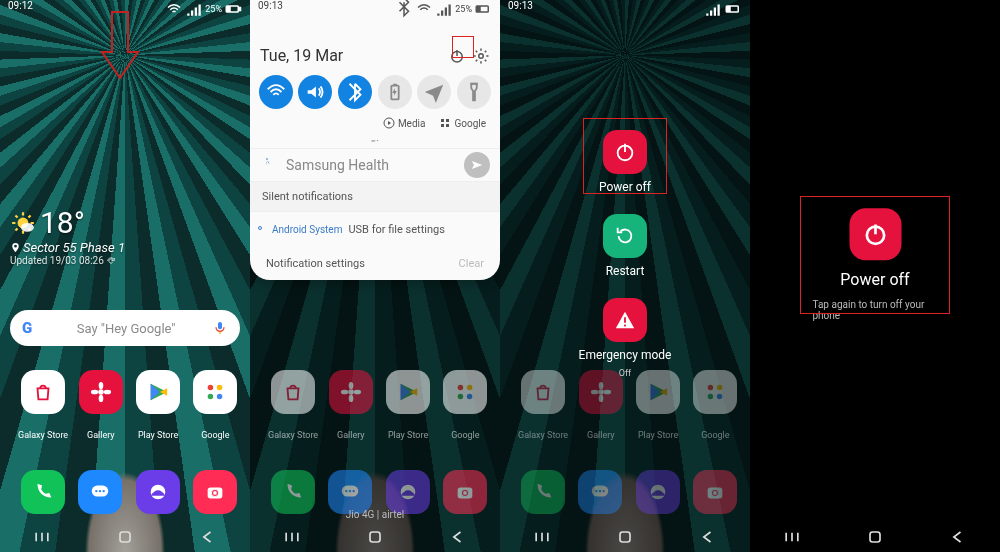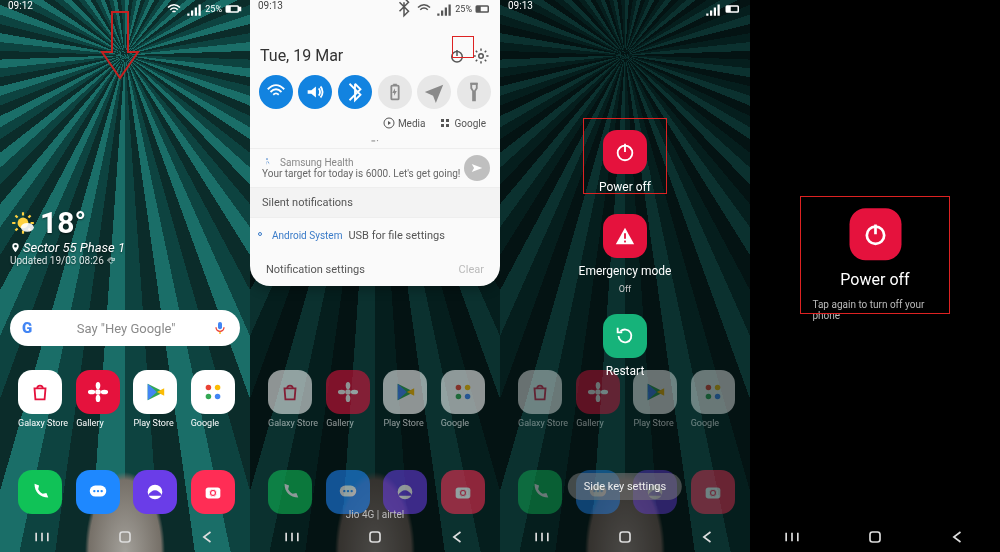--- a/index.html
+++ b/index.html
@@ -34,39 +34,39 @@
 
   
   .arrow-annot {
     position:absolute; top:10px; left:100px; z-index:6;
     stroke:#c62121; fill:none; stroke-width:2;
   }
   .weather {
     position:absolute; left:10px; top:205px; color:#fff; z-index:3;
     text-shadow:0 1px 2px rgba(0,0,0,.5);
   }
-  .weather .temp { font-size:30px; font-weight:700; display:flex; align-items:center; gap:4px;}
+  .weather .temp { font-size:30px; font-weight:400; display:flex; align-items:center; gap:4px;}
   .weather .loc { font-size:13px; display:flex; align-items:center; gap:2px;font-style:italic;}
   .weather .upd { font-size:10px; opacity:.85; display:flex; align-items:center; gap:2px;}
   .searchbar {
     position:absolute; left:10px; right:10px; top:310px; height:36px;
     background:#fff; border-radius:18px; display:flex; align-items:center;
     padding:0 12px; font-size:13px; color:#8a8a8a; z-index:3;
   }
   .searchbar .g { font-weight:bold; font-size:15px; margin-right:8px; }
   .searchbar .g b:nth-child(1){color:#4285F4}.searchbar .g b:nth-child(2){color:#EA4335}
   .searchbar .g b:nth-child(3){color:#FBBC05}.searchbar .g b:nth-child(4){color:#4285F4}
   .searchbar .g b:nth-child(5){color:#34A853}.searchbar .g b:nth-child(6){color:#EA4335}
   .approw, .dockrow {
     position:absolute; left:0; right:0; display:flex; justify-content:space-around;
     padding:0 10px; z-index:3;
   }
   .approw { top:370px; }
   .dockrow { bottom:38px; }
-  .app { display:flex; flex-direction:column; align-items:flex-start; gap:4px; width:54px;margin-left:8px;}
+  .app { display:flex; flex-direction:column; align-items:center; gap:16px; width:54px;margin-left:8px;}
   .app .ic {
     width:44px; height:44px; border-radius:14px; display:flex; align-items:center; justify-content:center;
     font-size:20px; color:#fff;
   }
   .app .lbl { font-size:9px; color:#fff; text-align:center; white-space:nowrap;}
   .navbar {
     position:absolute; bottom:0; left:0; right:0; height:30px;
     display:flex; justify-content:space-around; align-items:center; z-index:4;
   }
   .navbar.light svg { stroke:#ddd; }
@@ -81,21 +81,21 @@
   .panel .hdr .icons { display:flex; gap:6px; align-items:center;}
   .power-annot { position:absolute; border:1.5px solid #d22; width:22px; height:22px; top:36px; right:26px; z-index:5;}
   .qs { display:flex; justify-content:space-around; padding:4px 6px 4px;}
   .qs .q { width:34px; height:34px; border-radius:50%; display:flex; align-items:center; justify-content:center;}
   .qs .on { background:#1283e0; color:#fff;}
   .qs .off { background:#e7e7e7; color:#8a8a8a;}
   .mediabar { display:flex; justify-content:flex-end; gap:14px; padding:4px 14px 8px; font-size:10px; color:#555;}
   .mediabar span{ display:flex; align-items:center; gap:3px;}
   .slider-dot { text-align:center; font-size:6px; color:#888; padding-bottom:4px;}
   .notif { border-top:1px solid #eee; padding:8px 12px; font-size:11px; position:relative;}
-  .notif .src { font-size:10px; color:#888; display:flex; align-items:flex-start; gap:8px;}
+  .notif .src { font-size:14px; color:#888; display:flex; align-items:flex-start; gap:14px;}
   .notif .ttl { font-size:13px; color:#222; margin-top:2px;}
   .notif .msg { font-size:10px; color:#666;}
   .notif .act { position:absolute; right:10px; top:50%; transform:translateY(-50%);
     width:26px;height:26px;border-radius:50%;background:#bfbfbf;color:#fff;
     display:flex;align-items:center;justify-content:center;}
   .silent-hdr { border-top:1px solid #eee; padding:8px 12px; font-size:11px; color:#555; background:#f3f3f3;}
   .notif-row { border-top:1px solid #eee; padding:10px 4px; font-size:11px; color:#555; display:flex; gap:6px; align-items:center;}
   .notif-row .src2 { color:#3a7bc8; font-size:10px;}
   .panel-foot { display:flex; justify-content:space-between; padding:10px 16px; font-size:11px; color:#555;}
   .panel-foot .clear{ color:#bbb;}
@@ -468,21 +468,20 @@
     <div class="slider-dot">━ •</div>
 
     <div class="notif">
       <div class="src">
         <svg width="10" height="10" viewBox="0 0 24 24" fill="#3a7bc8">
             <circle cx="12" cy="5" r="2"></circle>
             <path d="M10 9l-3 8m5-8l4 3 2 6m-6-9v5l-2 6"></path>
           </svg>
         <span>Samsung Health</span>
       </div>
-      <div class="msg">Your target for today is 6000. Let's get going!</div>
       <div class="act">
         <svg width="14" height="14" viewBox="0 0 24 24" fill="#fff">
             <path d="M3 19l18-7-18-7 4 7z"></path>
           </svg>
       </div>
     </div>
 
     <div class="silent-hdr">Silent notifications</div>
     <div id="s2-silent">
         <div class="notif-row">
@@ -622,42 +621,41 @@
       <div class="opt">
         <div class="ic" style="background:#e5123d">
           <svg width="22" height="22" viewBox="0 0 24 24">
             <circle cx="12" cy="13" r="8" stroke="#fff" fill="none" stroke-width="2"></circle>
             <path d="M12 3v9" stroke="#fff" fill="none" stroke-width="2"></path>
           </svg>
         </div>
         <div class="lbl">Power off</div>
       </div>
       <div class="opt">
+        <div class="ic" style="background:#16b37a">
+          <svg width="22" height="22" viewBox="0 0 24 24">
+            <path d="M5 12a7 7 0 1 0 2-5" stroke="#fff" fill="none" stroke-width="2"></path>
+            <path d="M4 3v5h5" stroke="#fff" fill="none" stroke-width="2"></path>
+          </svg>
+        </div>
+        <div class="lbl">Restart</div>
+      </div>
+      <div class="opt">
         <div class="ic" style="background:#e5123d">
           <svg width="22" height="22" viewBox="0 0 24 24">
             <path d="M12 3l10 18H2z" fill="#fff"></path>
             <rect x="11" y="9" width="2" height="6" fill="#e5123d"></rect>
             <rect x="11" y="17" width="2" height="2" fill="#e5123d"></rect>
           </svg>
         </div>
         <div class="lbl">Emergency mode</div>
         <div class="sub">Off</div>
       </div>
-      <div class="opt">
-        <div class="ic" style="background:#16b37a">
-          <svg width="22" height="22" viewBox="0 0 24 24">
-            <path d="M5 12a7 7 0 1 0 2-5" stroke="#fff" fill="none" stroke-width="2"></path>
-            <path d="M4 3v5h5" stroke="#fff" fill="none" stroke-width="2"></path>
-          </svg>
-        </div>
-        <div class="lbl">Restart</div>
-      </div>
-    </div>
-
-  <div class="side-key">Side key settings</div>
+    </div>
+
 
   <div class="navbar light">
     <svg width="20" height="20" viewBox="0 0 24 24" fill="none" stroke-width="2">
         <path d="M5 7v10M12 7v10M19 7v10"></path>
       </svg>
     <svg width="20" height="20" viewBox="0 0 24 24" fill="none" stroke-width="2">
         <rect x="6" y="6" width="12" height="12" rx="3"></rect>
       </svg>
     <svg width="20" height="20" viewBox="0 0 24 24" fill="none" stroke-width="2">
         <path d="M15 6l-8 6 8 6"></path>

